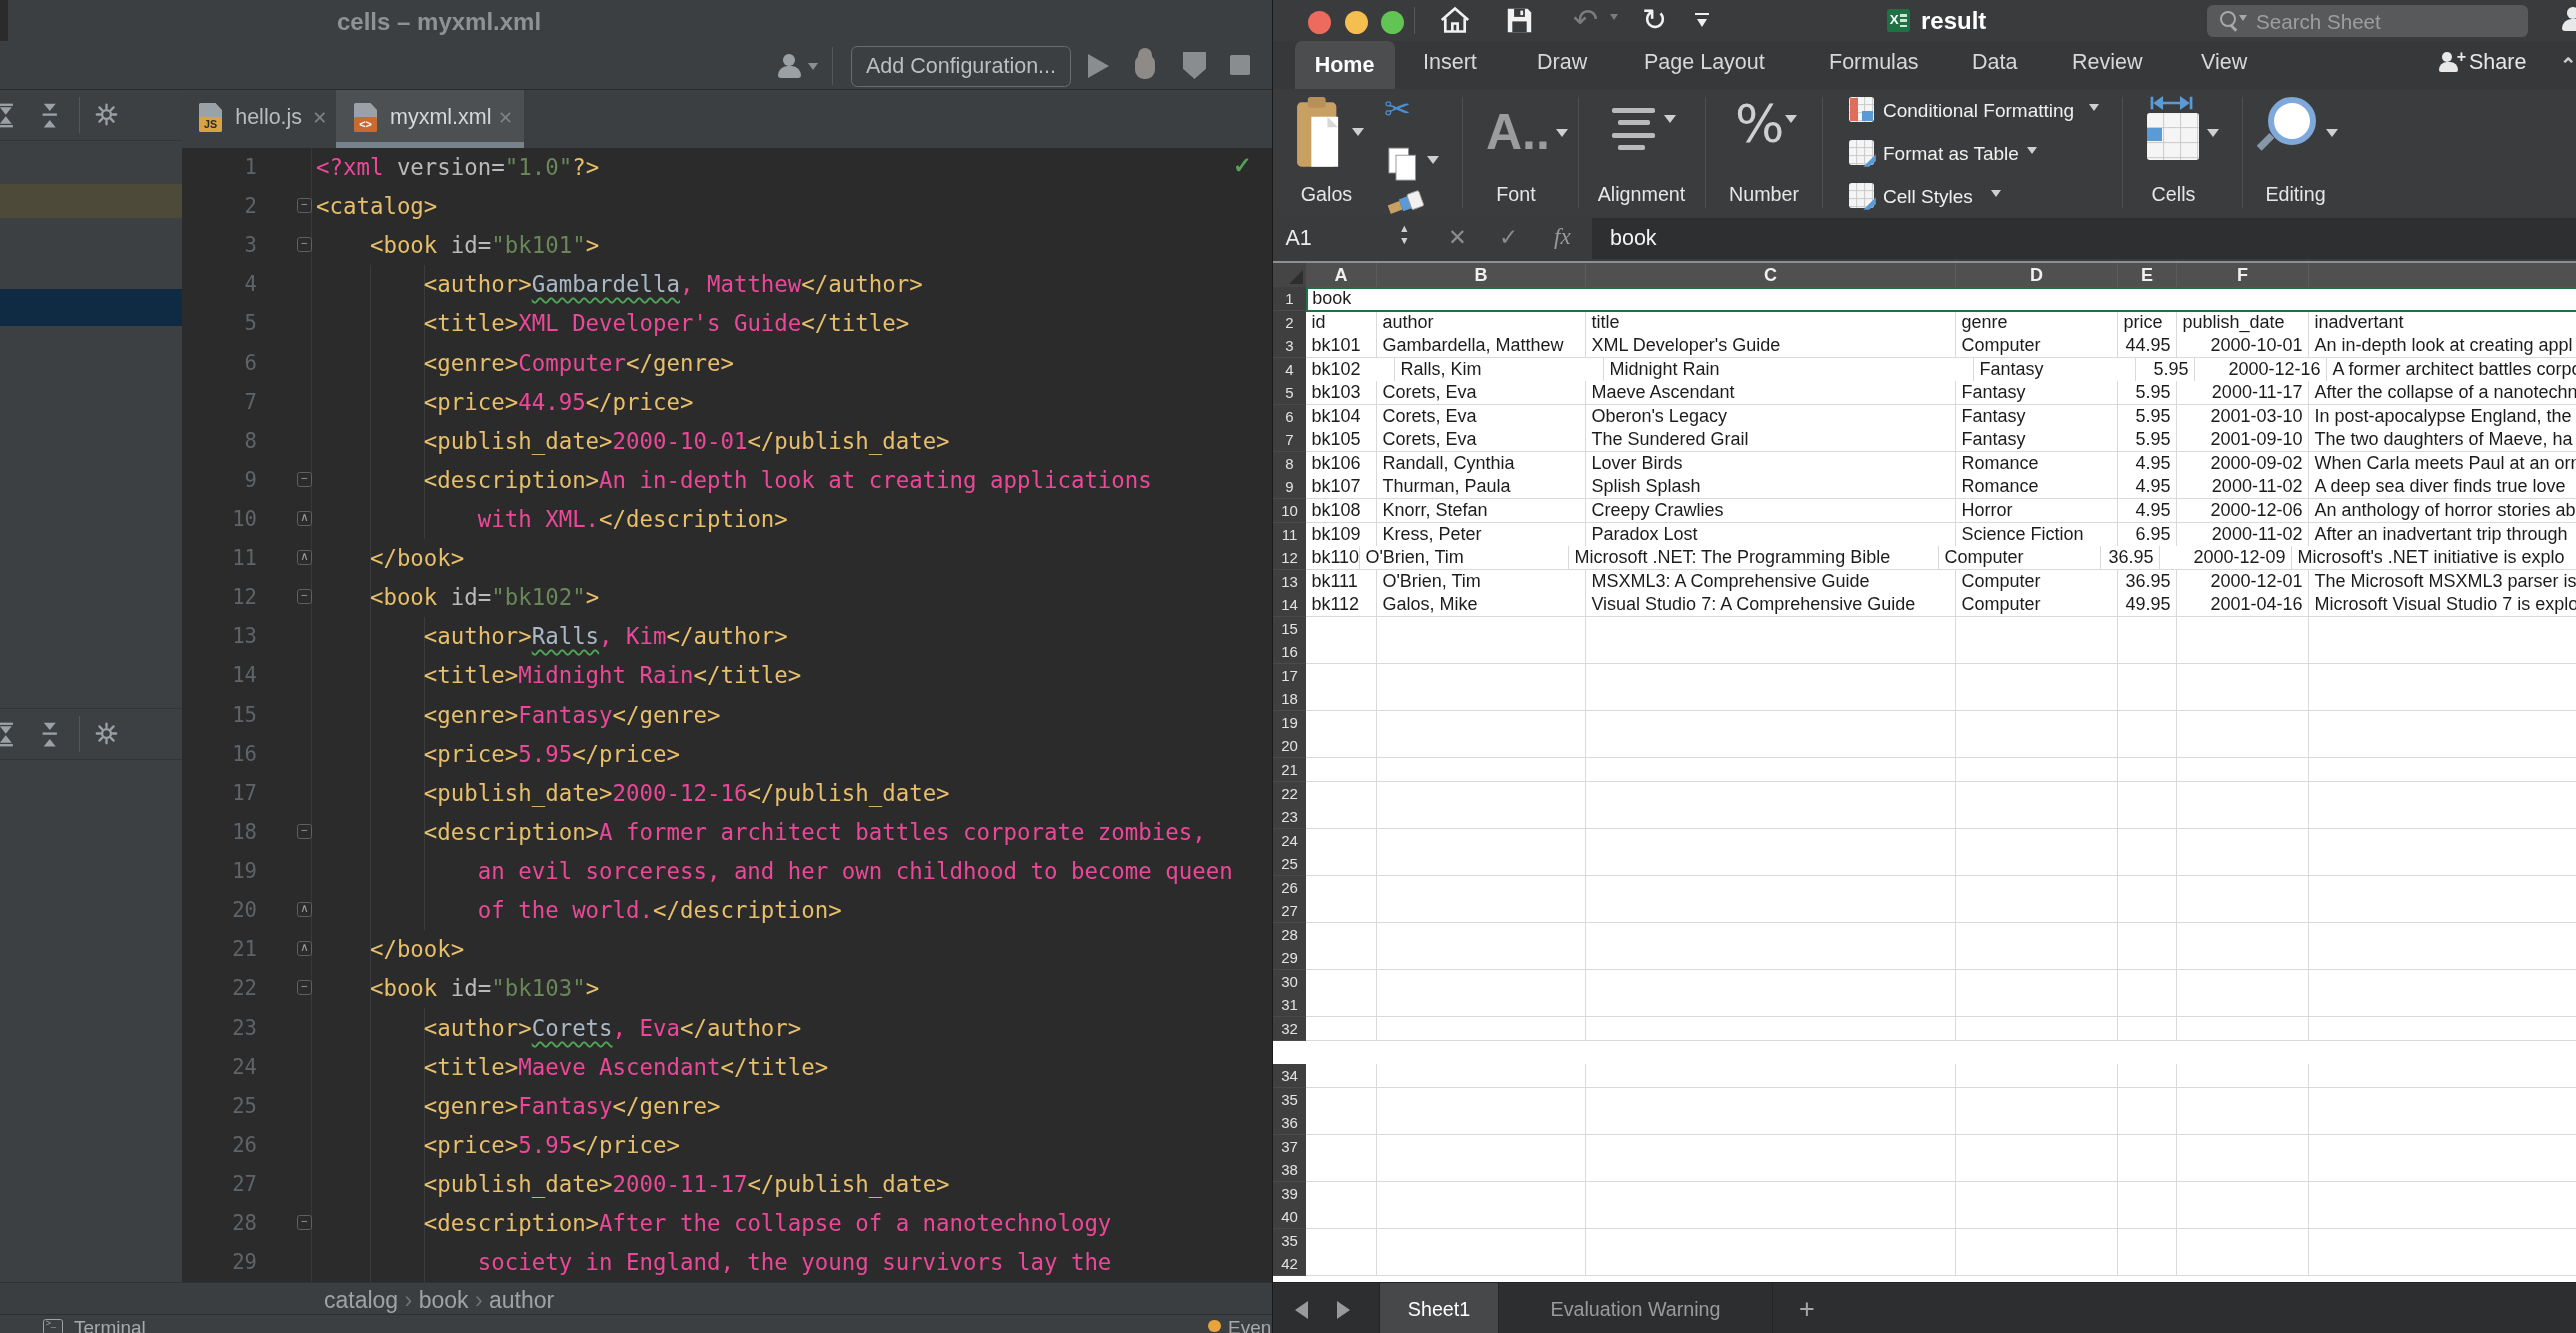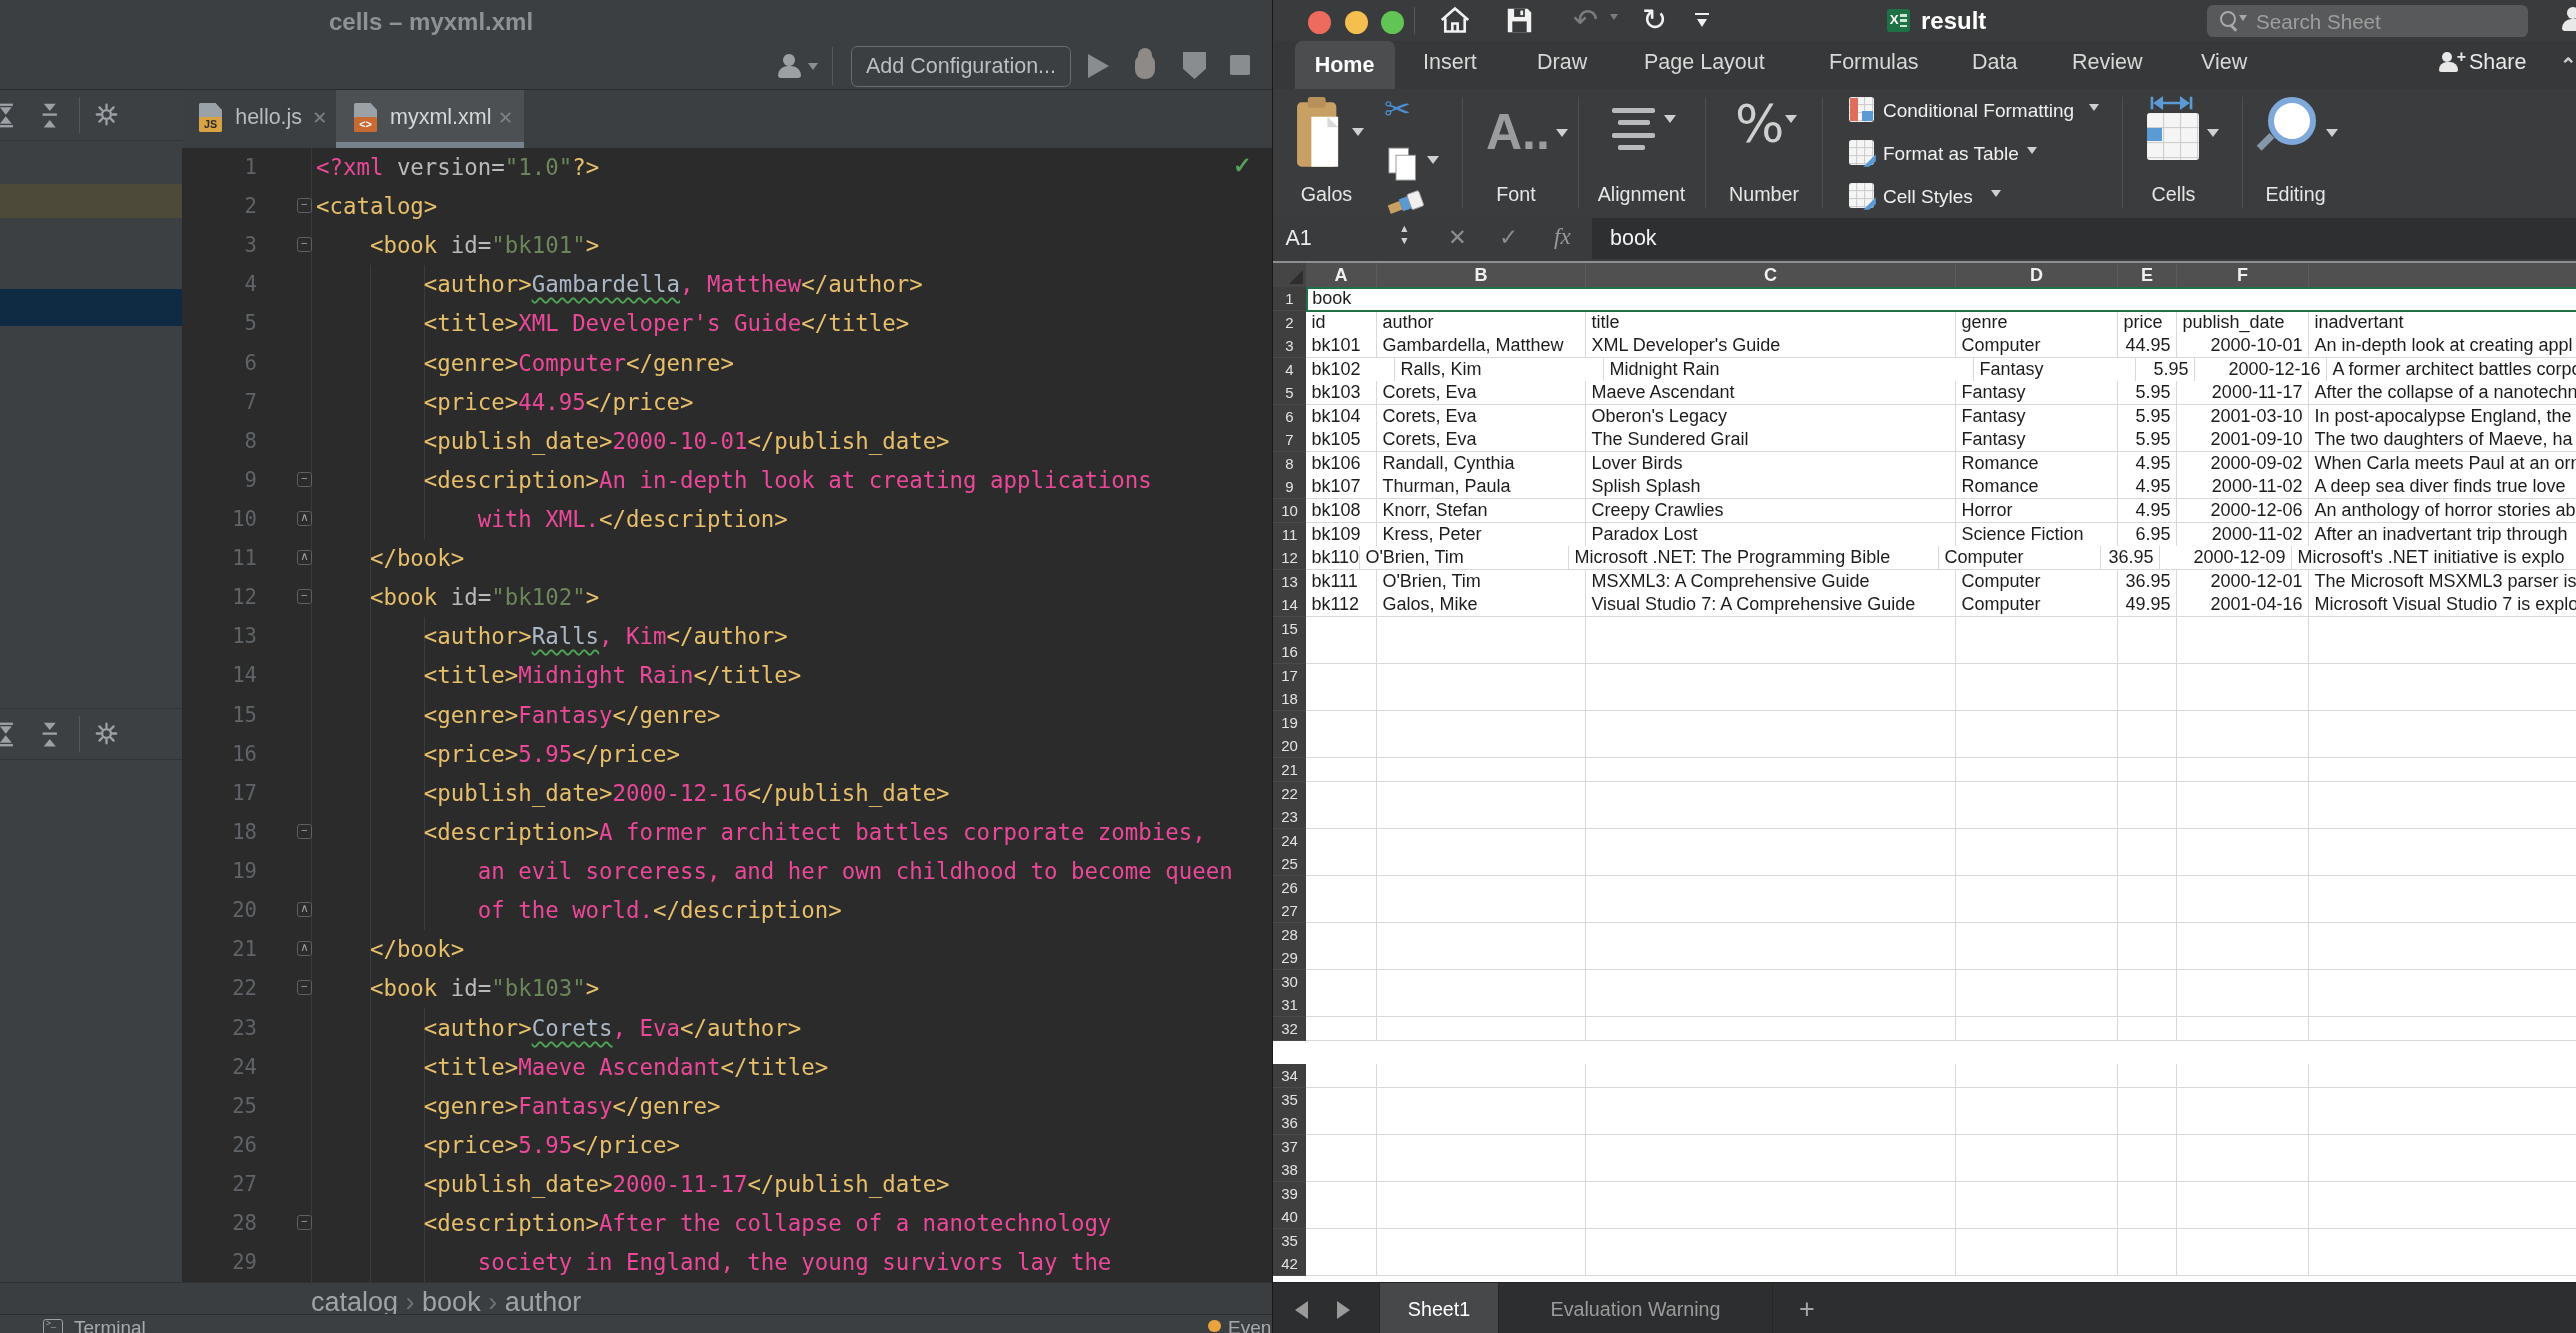--- a/index.html
+++ b/index.html
@@ -1,21 +1,21 @@
 <!DOCTYPE html>
 <html style="font-size:14.3px"><head>
 <meta charset="utf-8">
 <style>
   html,body{margin:0;padding:0;}
   body{width:2576px;height:1334px;position:relative;overflow:hidden;background:#2b2b2b;
        font-family:"Liberation Sans",sans-serif;-webkit-font-smoothing:antialiased;}
   .abs{position:absolute;}
   
   #ide{left:0;top:0;width:1272px;height:1334px;background:#2b2b2b;}
-  #ide-titlebar{left:0;top:0;width:1272px;height:41px;background:#3c3f41;}
+  #ide-titlebar{left:8px;top:0;width:1272px;height:41px;background:#3c3f41;}
   #ide-title{left:329px;top:8px;font-size:24px;font-weight:bold;color:#8f9295;}
   #ide-runbar{left:0;top:41px;width:1272px;height:48px;background:#3c3f41;}
   .ide-person{left:776px;top:54px;width:34px;height:27px;}
   .p-head{position:absolute;left:7.2px;top:0;width:11.6px;height:11.6px;border-radius:50%;background:#9aa0a4;}
   .p-body{position:absolute;left:1.8px;top:11.6px;width:23px;height:12.5px;border-radius:10.7px 10.7px 2.7px 2.7px;background:#9aa0a4;}
   .ide-person .caret{position:absolute;left:32px;top:9px;border:5.4px solid transparent;border-top:7.2px solid #8a8f93;}
   .runbar-div{left:832px;top:47px;width:0.9px;height:38px;background:#55585a;}
   #add-config{left:851px;top:46px;width:218px;height:39px;border:1.8px solid #6a6d6f;border-radius:6.3px;
               color:#bcbfc1;font-size:21.5px;line-height:38px;text-align:center;}
   .play-icon{left:1088px;top:54px;width:0;height:0;border-left:21.5px solid #8a8d8f;border-top:12.5px solid transparent;border-bottom:12.5px solid transparent;}
@@ -53,21 +53,21 @@
         border-radius:2.7px;background:#2b2b2b;color:#9da2a5;font-size:11.6px;line-height:10.7px;text-align:center;z-index:2;}
   .code{position:absolute;left:134px;white-space:pre;font-family:"DejaVu Sans Mono",monospace;font-size:22.4px;line-height:39px;}
   .s-tag{color:#e8bf6a;}
   .s-attr{color:#bababa;}
   .s-str{color:#6a8759;}
   .s-txt{color:#ec4899;}
   .s-typo{color:#a9b7c6;text-decoration:underline wavy #4da655 1.8px;text-underline-offset:5.4px;}
   #inspect-ok{left:1233px;top:152px;font-size:22.4px;color:#55a05a;font-weight:bold;}
   
   #crumbbar{left:0;top:1282px;width:1272px;height:32px;background:#3b3e40;border-top:0.9px solid #2f3234;}
-  #crumbs{position:absolute;left:311px;top:3.6px;font-size:27px;color:#a0a3a5;}
+  #crumbs{position:absolute;left:324px;top:3.6px;font-size:23px;color:#a0a3a5;}
   #statusbar{left:0;top:1314px;width:1272px;height:19.7px;background:#3c3f41;border-top:0.9px solid #2c2e30;overflow:hidden;}
   .term-ico{position:absolute;left:43px;top:3.6px;width:19.7px;height:16px;box-sizing:border-box;border:1.8px solid #9fa2a4;border-radius:2.7px;}
   .term-ico:before{content:">_";position:absolute;left:1.8px;top:-1.8px;font-size:9px;color:#9fa2a4;}
   #status-left{position:absolute;left:74px;top:1.8px;font-size:19px;color:#a7aaac;}
   .event-dot{position:absolute;left:1208px;top:4.5px;width:12.5px;height:12.5px;border-radius:50%;background:#e8a33d;}
   #status-right{position:absolute;left:1228px;top:1.8px;font-size:19px;color:#a7aaac;}
   
   #sheet{left:1272px;top:0;width:1304px;height:1334px;background:#3a3b3c;border-left:0.9px solid #191919;box-sizing:border-box;overflow:hidden;}
   #sh-titlebar{left:0;top:0;width:1304px;height:41px;background:#3a3b3c;}
   .tl{position:absolute;top:10.7px;width:23px;height:23px;border-radius:50%;}

